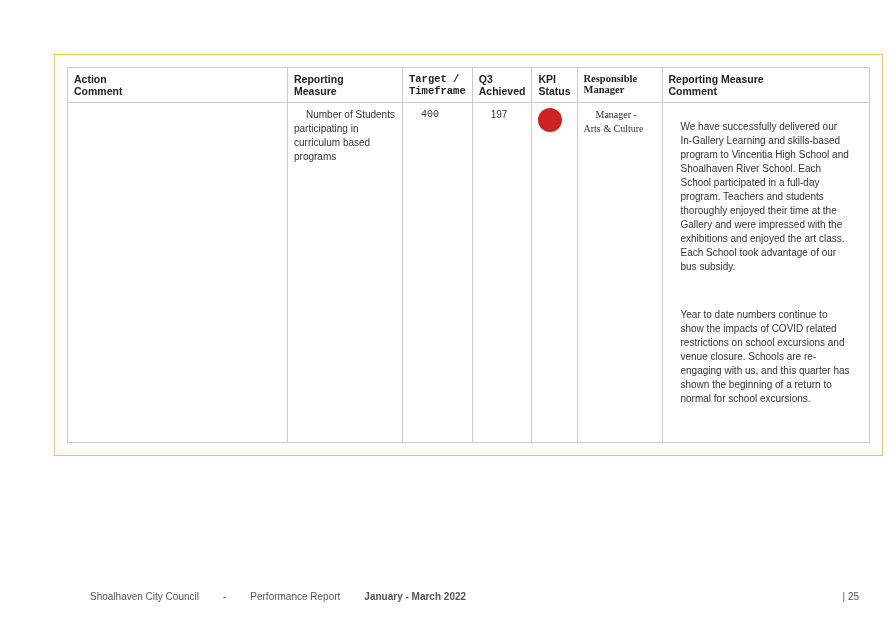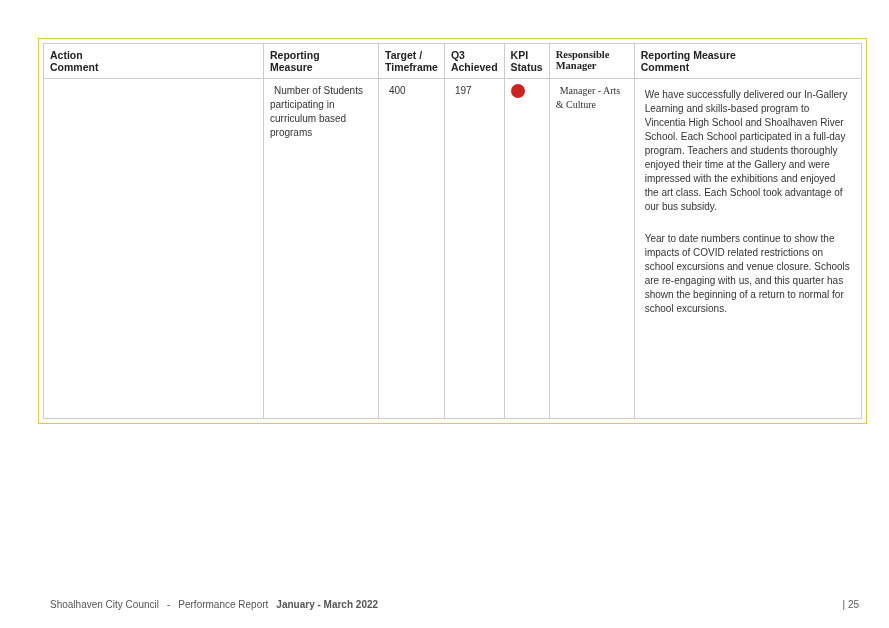--- a/index.html
+++ b/index.html
@@ -1,15 +1,15 @@
 <!DOCTYPE html>
 <html><head>
   <meta charset="utf-8">
   <style>
-    * { margin: 0; padding: 4px; box-sizing: border-box; }
+    * { margin: 0; padding: 12px; box-sizing: border-box; }
     body {
       font-family: Arial, sans-serif;
       font-size: 11px;
       background: #fff;
       color: #333;
       width: 889px;
       min-height: 628px;
       position: relative;
     }
 
@@ -50,21 +50,21 @@
       border: 1px solid #ccc;
       padding: 5px 6px;
       vertical-align: top;
       font-size: 10px;
       color: #333;
       line-height: 1.4;
     }
 
     .col-action { width: 220px; }
     .col-reporting { width: 115px; }
-    .col-target { width: 55px; }
+    .col-target { width: 55px; font-family: Liberation Mono, monospace; }
     .col-q3 { width: 55px; margin-left: 32px; }
     .col-kpi { width: 38px; }
     .col-responsible { width: 85px; font-family: Liberation Serif, serif; }
     .col-comment { width: auto; }
 
     .kpi-dot {
       width: 14px;
       height: 14px;
       border-radius: 50%;
       display: inline-block;

